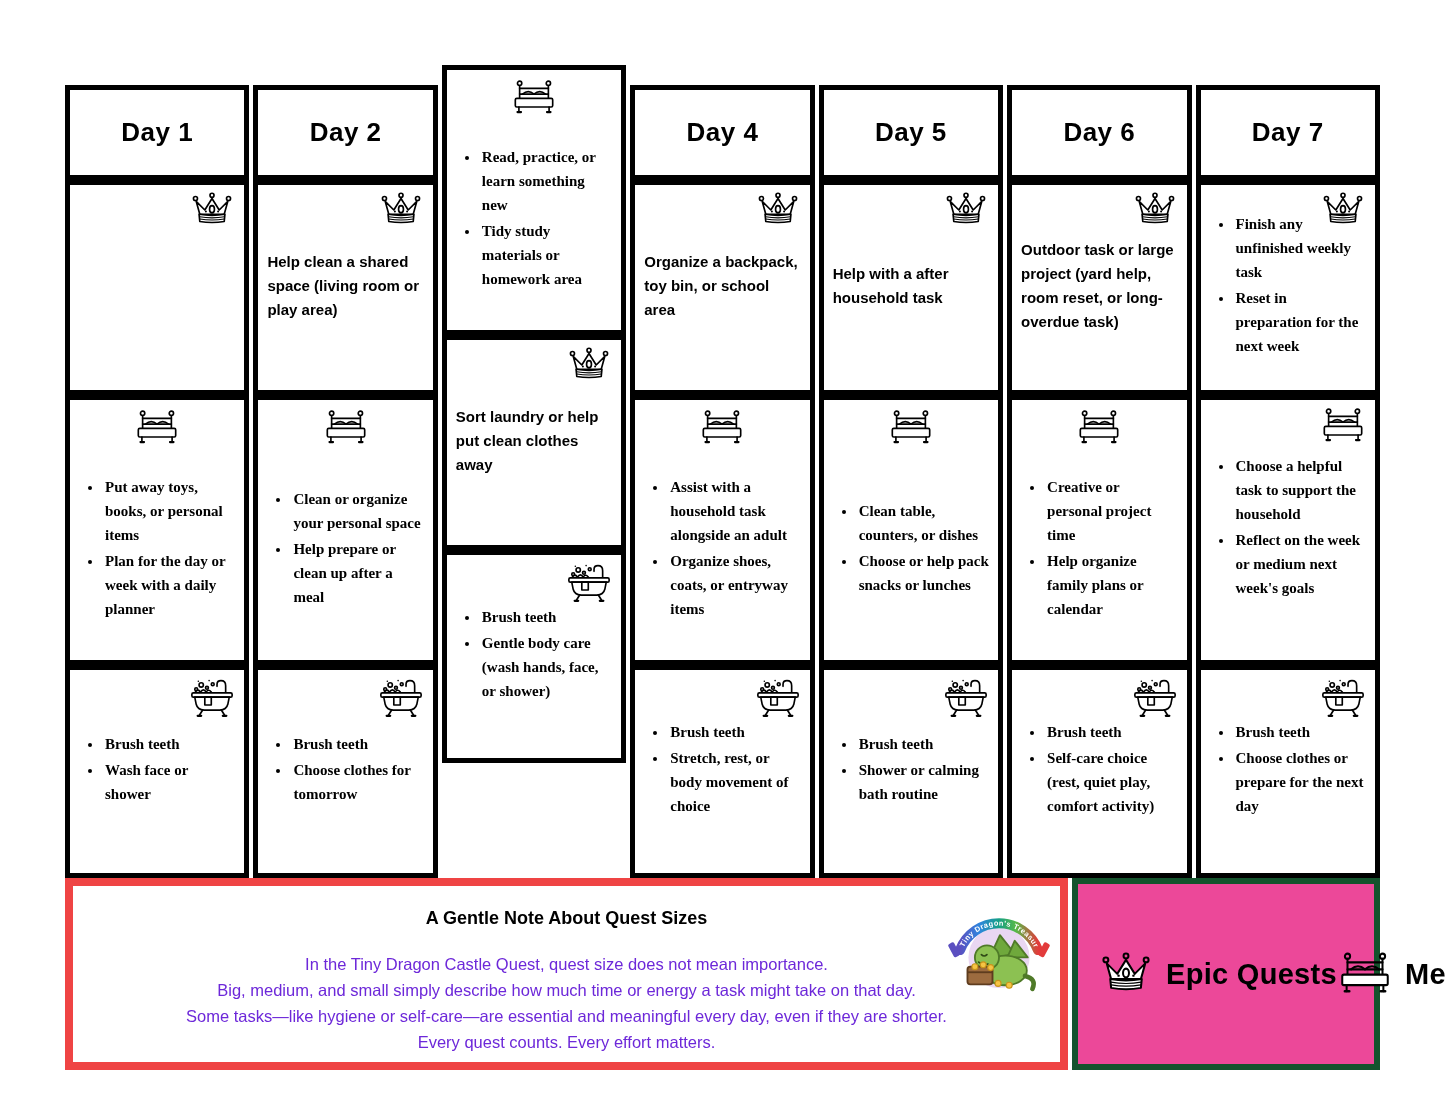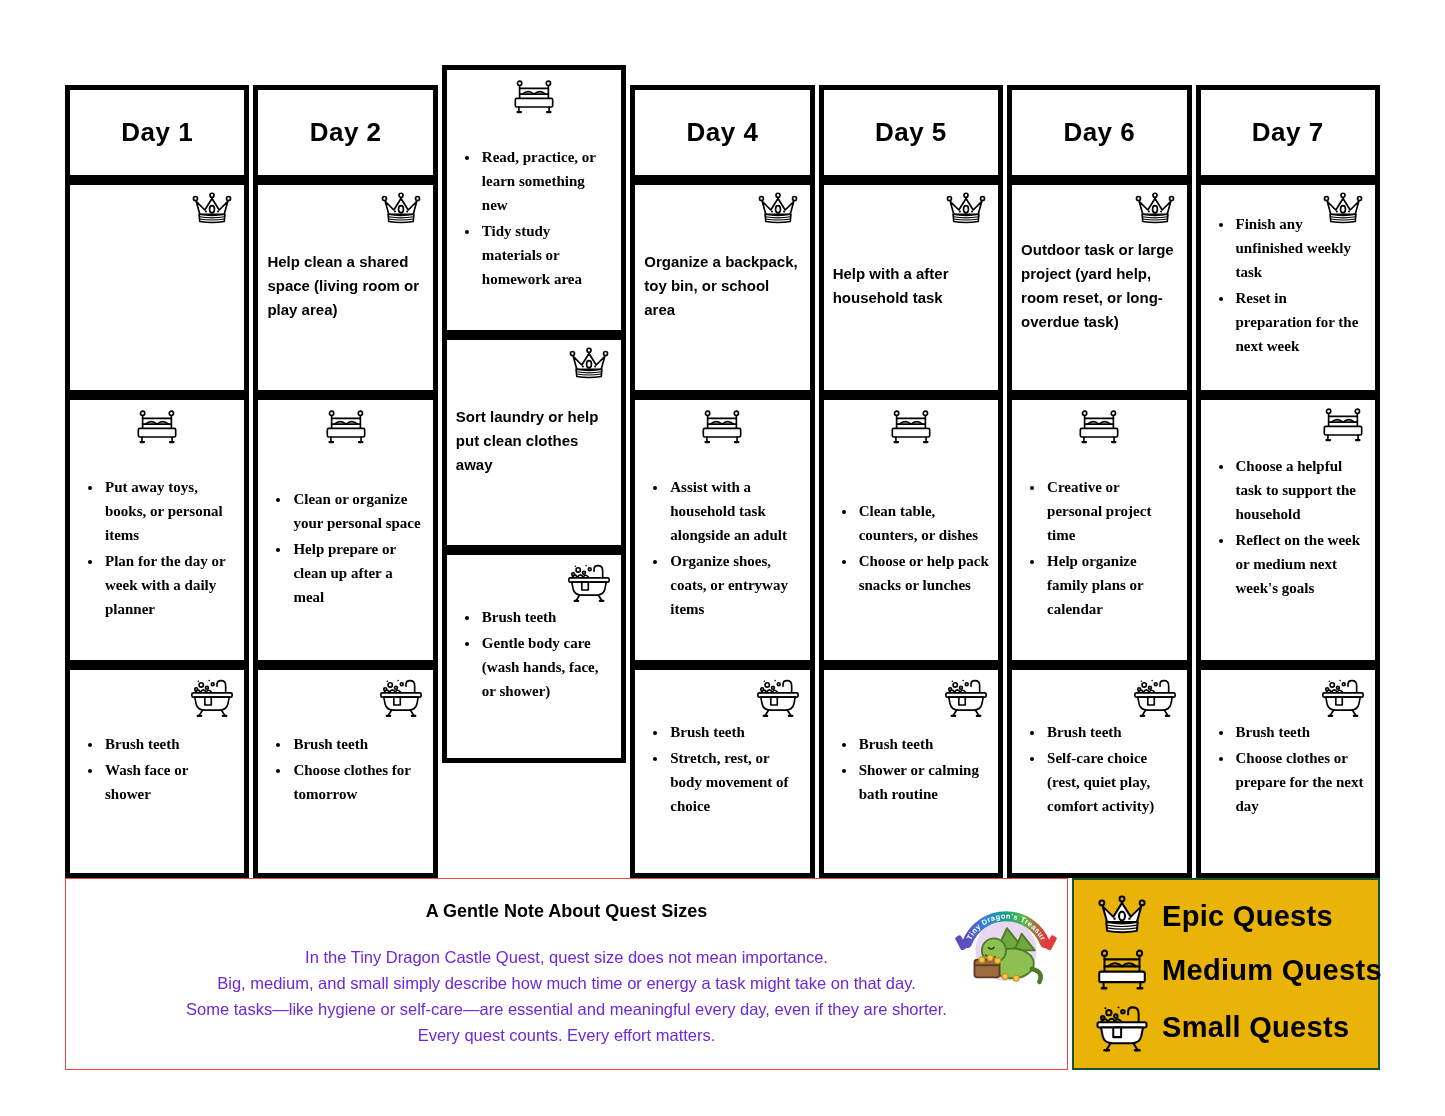--- a/index.html
+++ b/index.html
@@ -20,25 +20,25 @@
   .small-cell{height:213px;}
   .icon svg{display:block;}
   .icon-abs{position:absolute;top:7px;right:9px;}
   .icon-center{display:flex;justify-content:center;margin:3px 0 2px 0;}
   .cell-flow{height:100%;display:flex;flex-direction:column;justify-content:center;}
   .medium-rest{flex:1;display:flex;flex-direction:column;justify-content:center;}
   .quest-text{margin:0;font-size:15px;font-weight:bold;line-height:1.6;}
   .quest-list{margin:0;padding-left:24px;font-size:15px;font-weight:bold;line-height:1.6;}
   .quest-list li{margin:0 0 2px 0;padding-left:2px;font-family:Liberation Serif, serif;}
   .footer{display:flex;gap:4px;align-items:stretch;}
-  .note-box{flex:1;border:1px solid #ef4444;box-sizing:border-box;height:192px;position:relative;padding:14px 24px;background:#fff;}
+  .note-box{flex:1;border:8px solid #ef4444;box-sizing:border-box;height:192px;position:relative;padding:14px 24px;background:#fff;}
   .note-title{text-align:center;font-size:18px;font-weight:bold;margin-top:8px;}
   .note-lines{margin-top:22px;text-align:center;font-size:16.5px;line-height:1.58;color:#6d28d9;}
-  .legend-box{width:308px;border:2px solid #14532d;box-sizing:border-box;height:192px;background:#eab308;
-    display:flex;flex-direction:column;justify-content:space-around;padding:10px 8px 10px 20px;}
+  .legend-box{width:308px;border:6px solid #14532d;box-sizing:border-box;height:192px;background:#ec4899;
+    display:flex;flex-direction:row;justify-content:space-around;padding:10px 8px 10px 20px;}
   .legend-row{display:flex;align-items:center;gap:12px;}
   .legend-icon svg{display:block;}
   .legend-label{font-size:29px;font-weight:bold;letter-spacing:.3px;white-space:nowrap;}
   .brand-logo{position:absolute;top:4px;right:10px;width:102px;height:120px;}
 </style>
 </head>
 <body>
 
 <div class="board">
   <div class="grid" id="grid">

